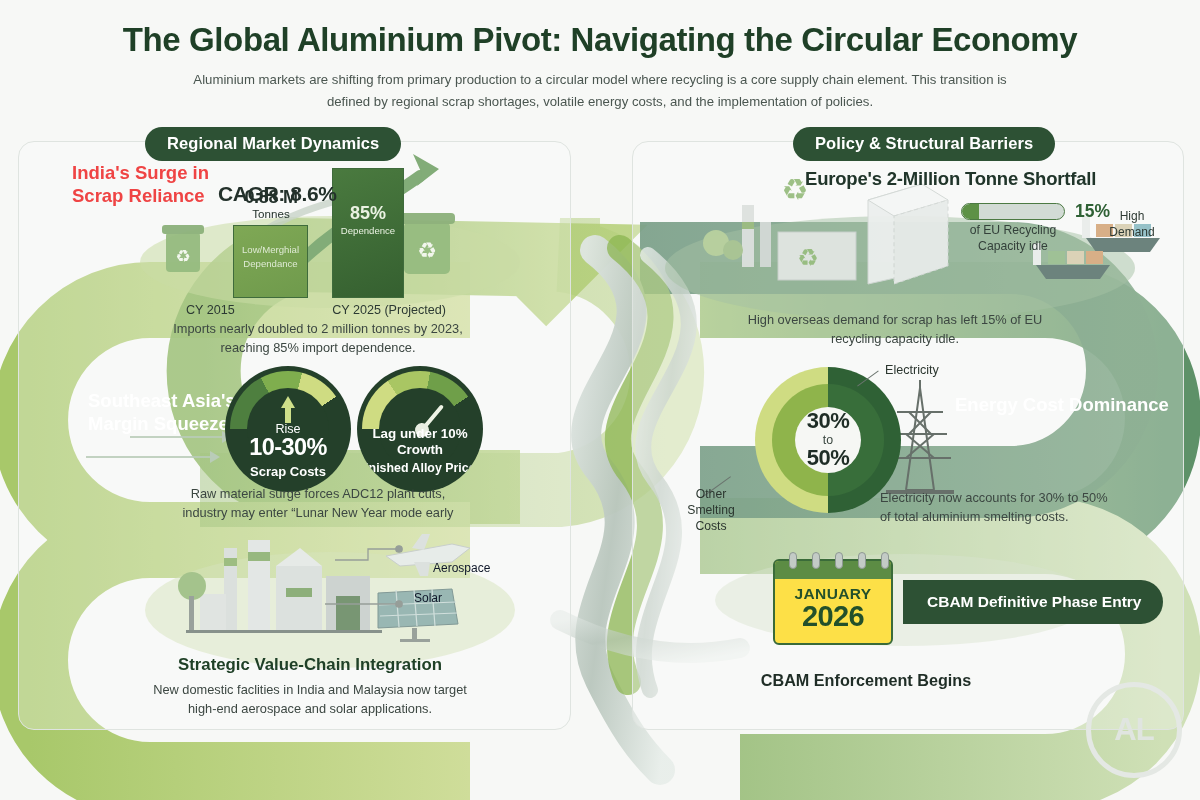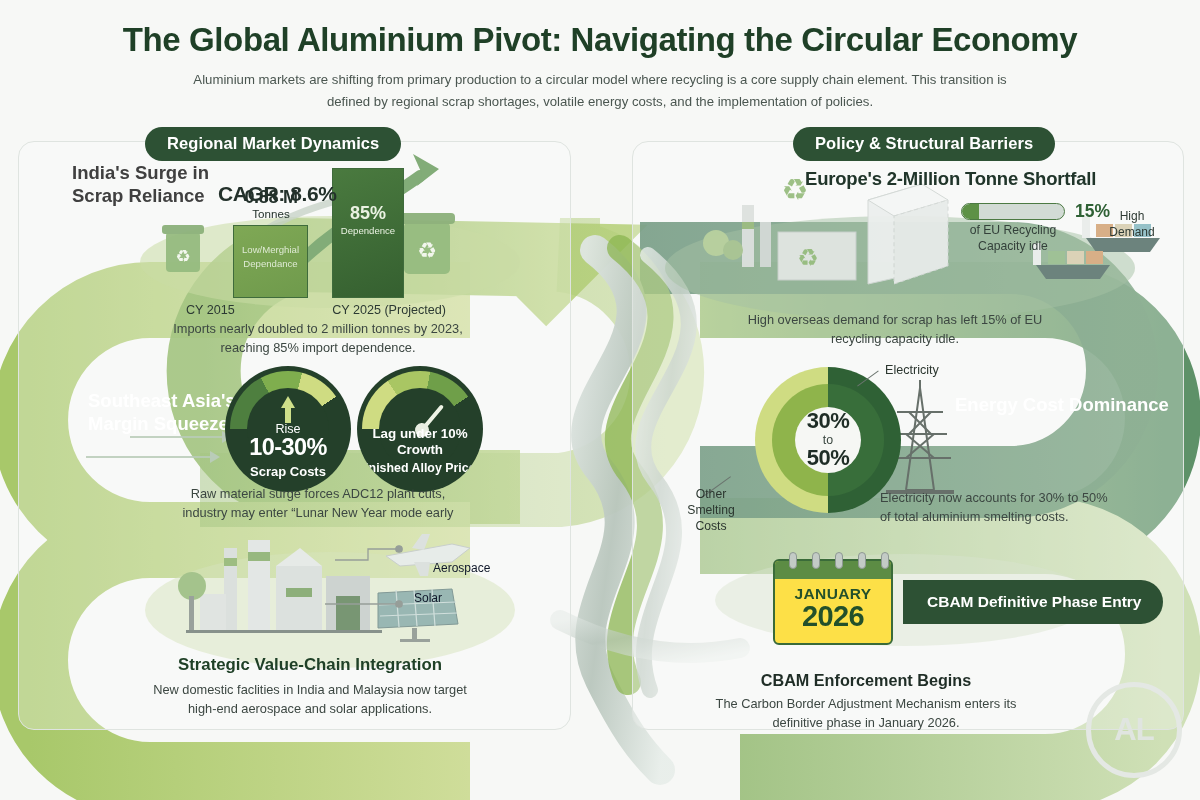--- a/index.html
+++ b/index.html
@@ -44,21 +44,21 @@
   #pill-left  { left: 145px; }
   #pill-right { left: 793px; }
 
   
   .blk { position: absolute; z-index: 4; }
   .cap { font-size: 12.8px; color: #3c4742; line-height: 1.5; text-align: center; }
 
   
   #india-head {
     left: 72px; top: 162px; width: 160px;
-    font-size: 18.5px; font-weight: bold; color: #404040; line-height: 1.24;
+    font-size: 18.5px; font-weight: bold; color: #ef4444; line-height: 1.24;
   }
   #chart-wrap { left: 200px; top: 150px; width: 360px; height: 148px; }
   .bar { position: absolute; bottom: 0; border: 1px solid #3f6b3c; }
   #bar15 {
     left: 33px; width: 75px; height: 73px;
     background: linear-gradient(160deg,#7fa855,#6f9a4c);
   }
   #bar25 {
     left: 132px; width: 72px; height: 130px;
     background: linear-gradient(160deg,#4a7a3f,#356030);
@@ -483,18 +483,17 @@
   <div class="ring-pin" style="left:858px"></div>
   <div class="ring-pin" style="left:881px"></div>
   <div class="blk" id="cal">
     <div class="top"></div>
     <div class="m">JANUARY</div>
     <div class="y">2026</div>
   </div>
   <div class="blk" id="cbam-pill">CBAM Definitive Phase Entry</div>
   <div class="blk cap" id="cbam-cap">
     <div class="t">CBAM Enforcement Begins</div>
-    <div>The Carbon Border Adjustment Mechanism enters its definitive phase in January 2026.</div>
   </div>
 
   <div id="wm">AL</div>
 
 </div>
 
 </body></html>

